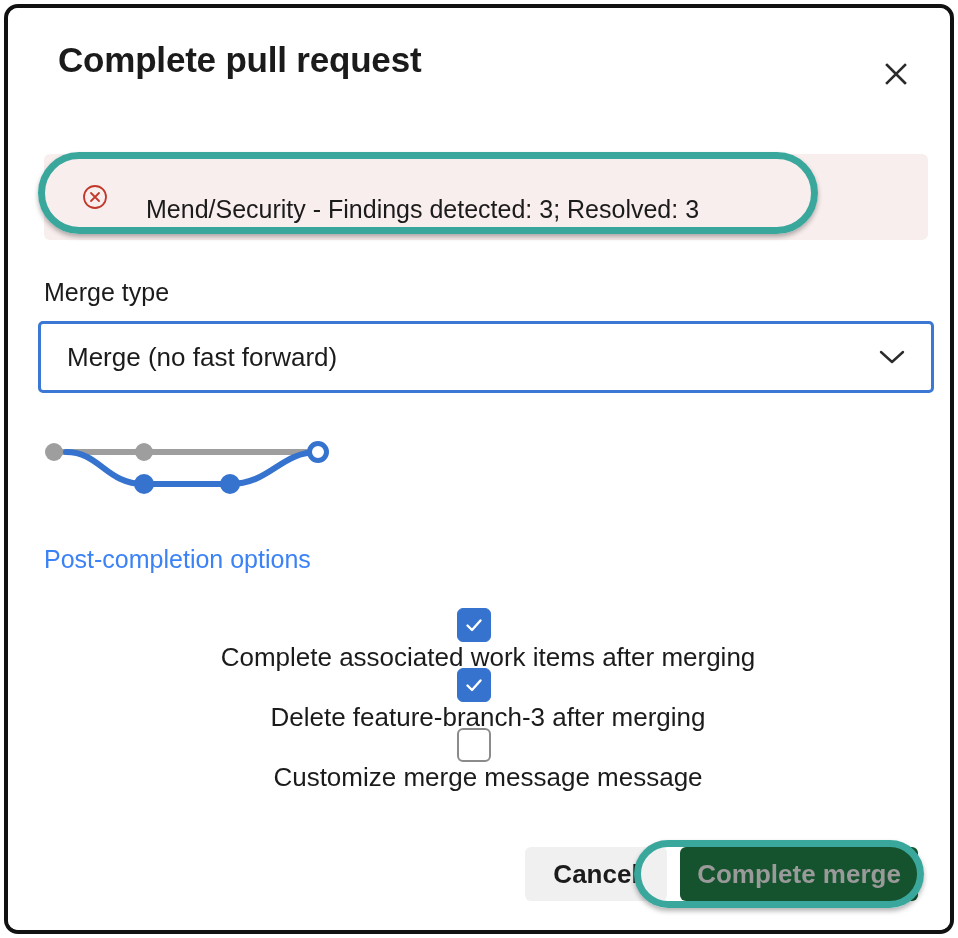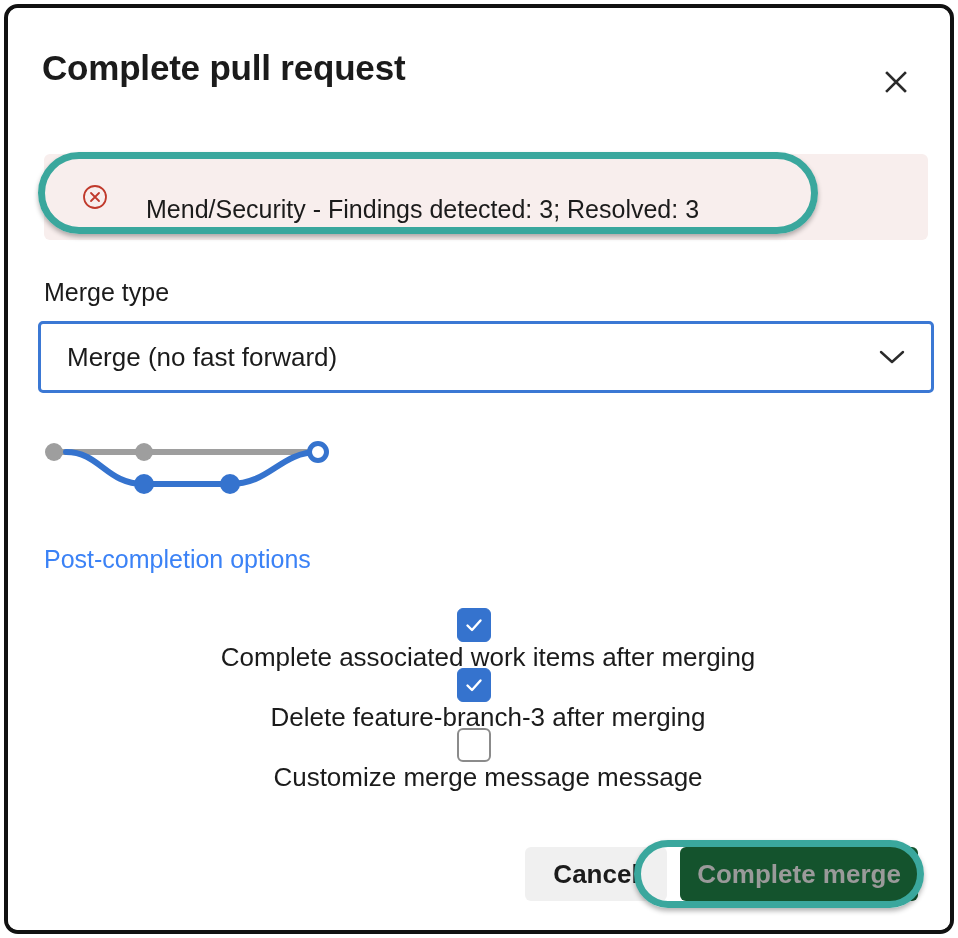--- a/index.html
+++ b/index.html
@@ -30,25 +30,24 @@
 
   .dialog {
     position: absolute;
     inset: 0;
     background: #ffffff;
   }
 
   
   .dlg-header {
     position: absolute;
-    left: 0;
+    left: 16px;
     top: 0;
     right: 0;
     height: 110px;
-    margin-top: 8px;
   }
   .dlg-title {
     position: absolute;
     left: 34px;
     top: 32px;
     font-size: 35px;
     font-weight: 700;
     color: #1b1b1b;
     letter-spacing: -0.2px;
     white-space: nowrap;

